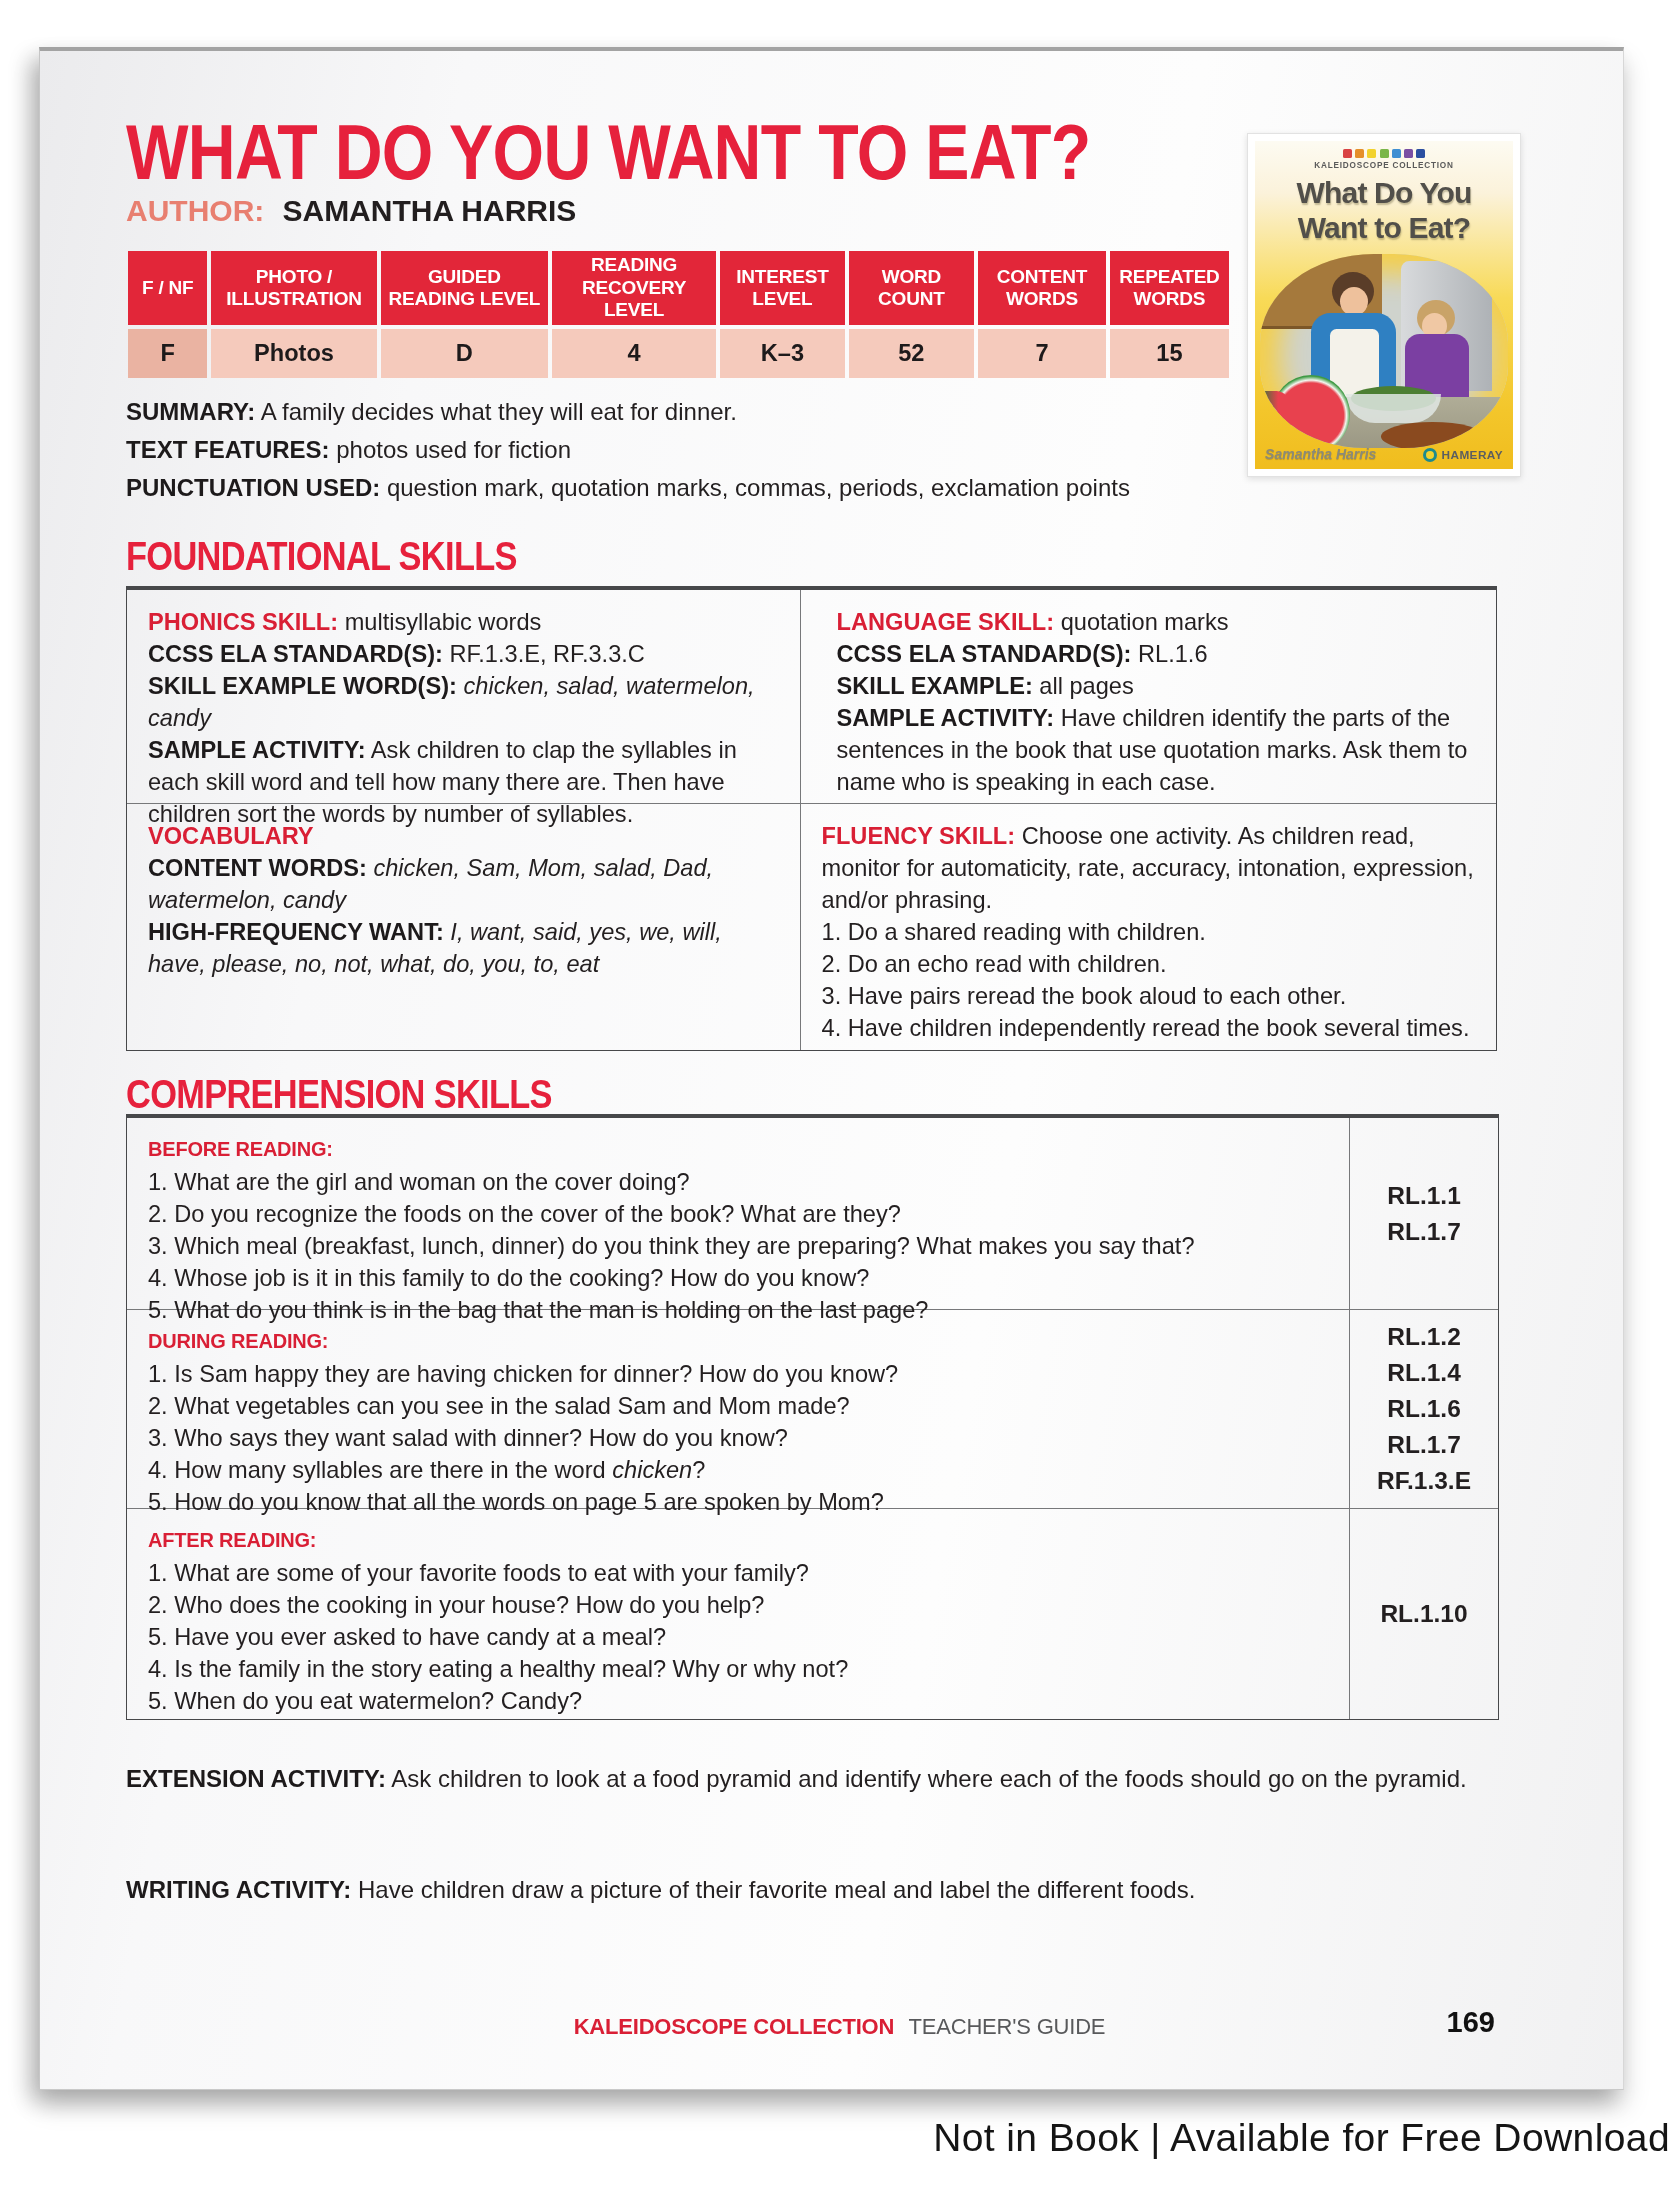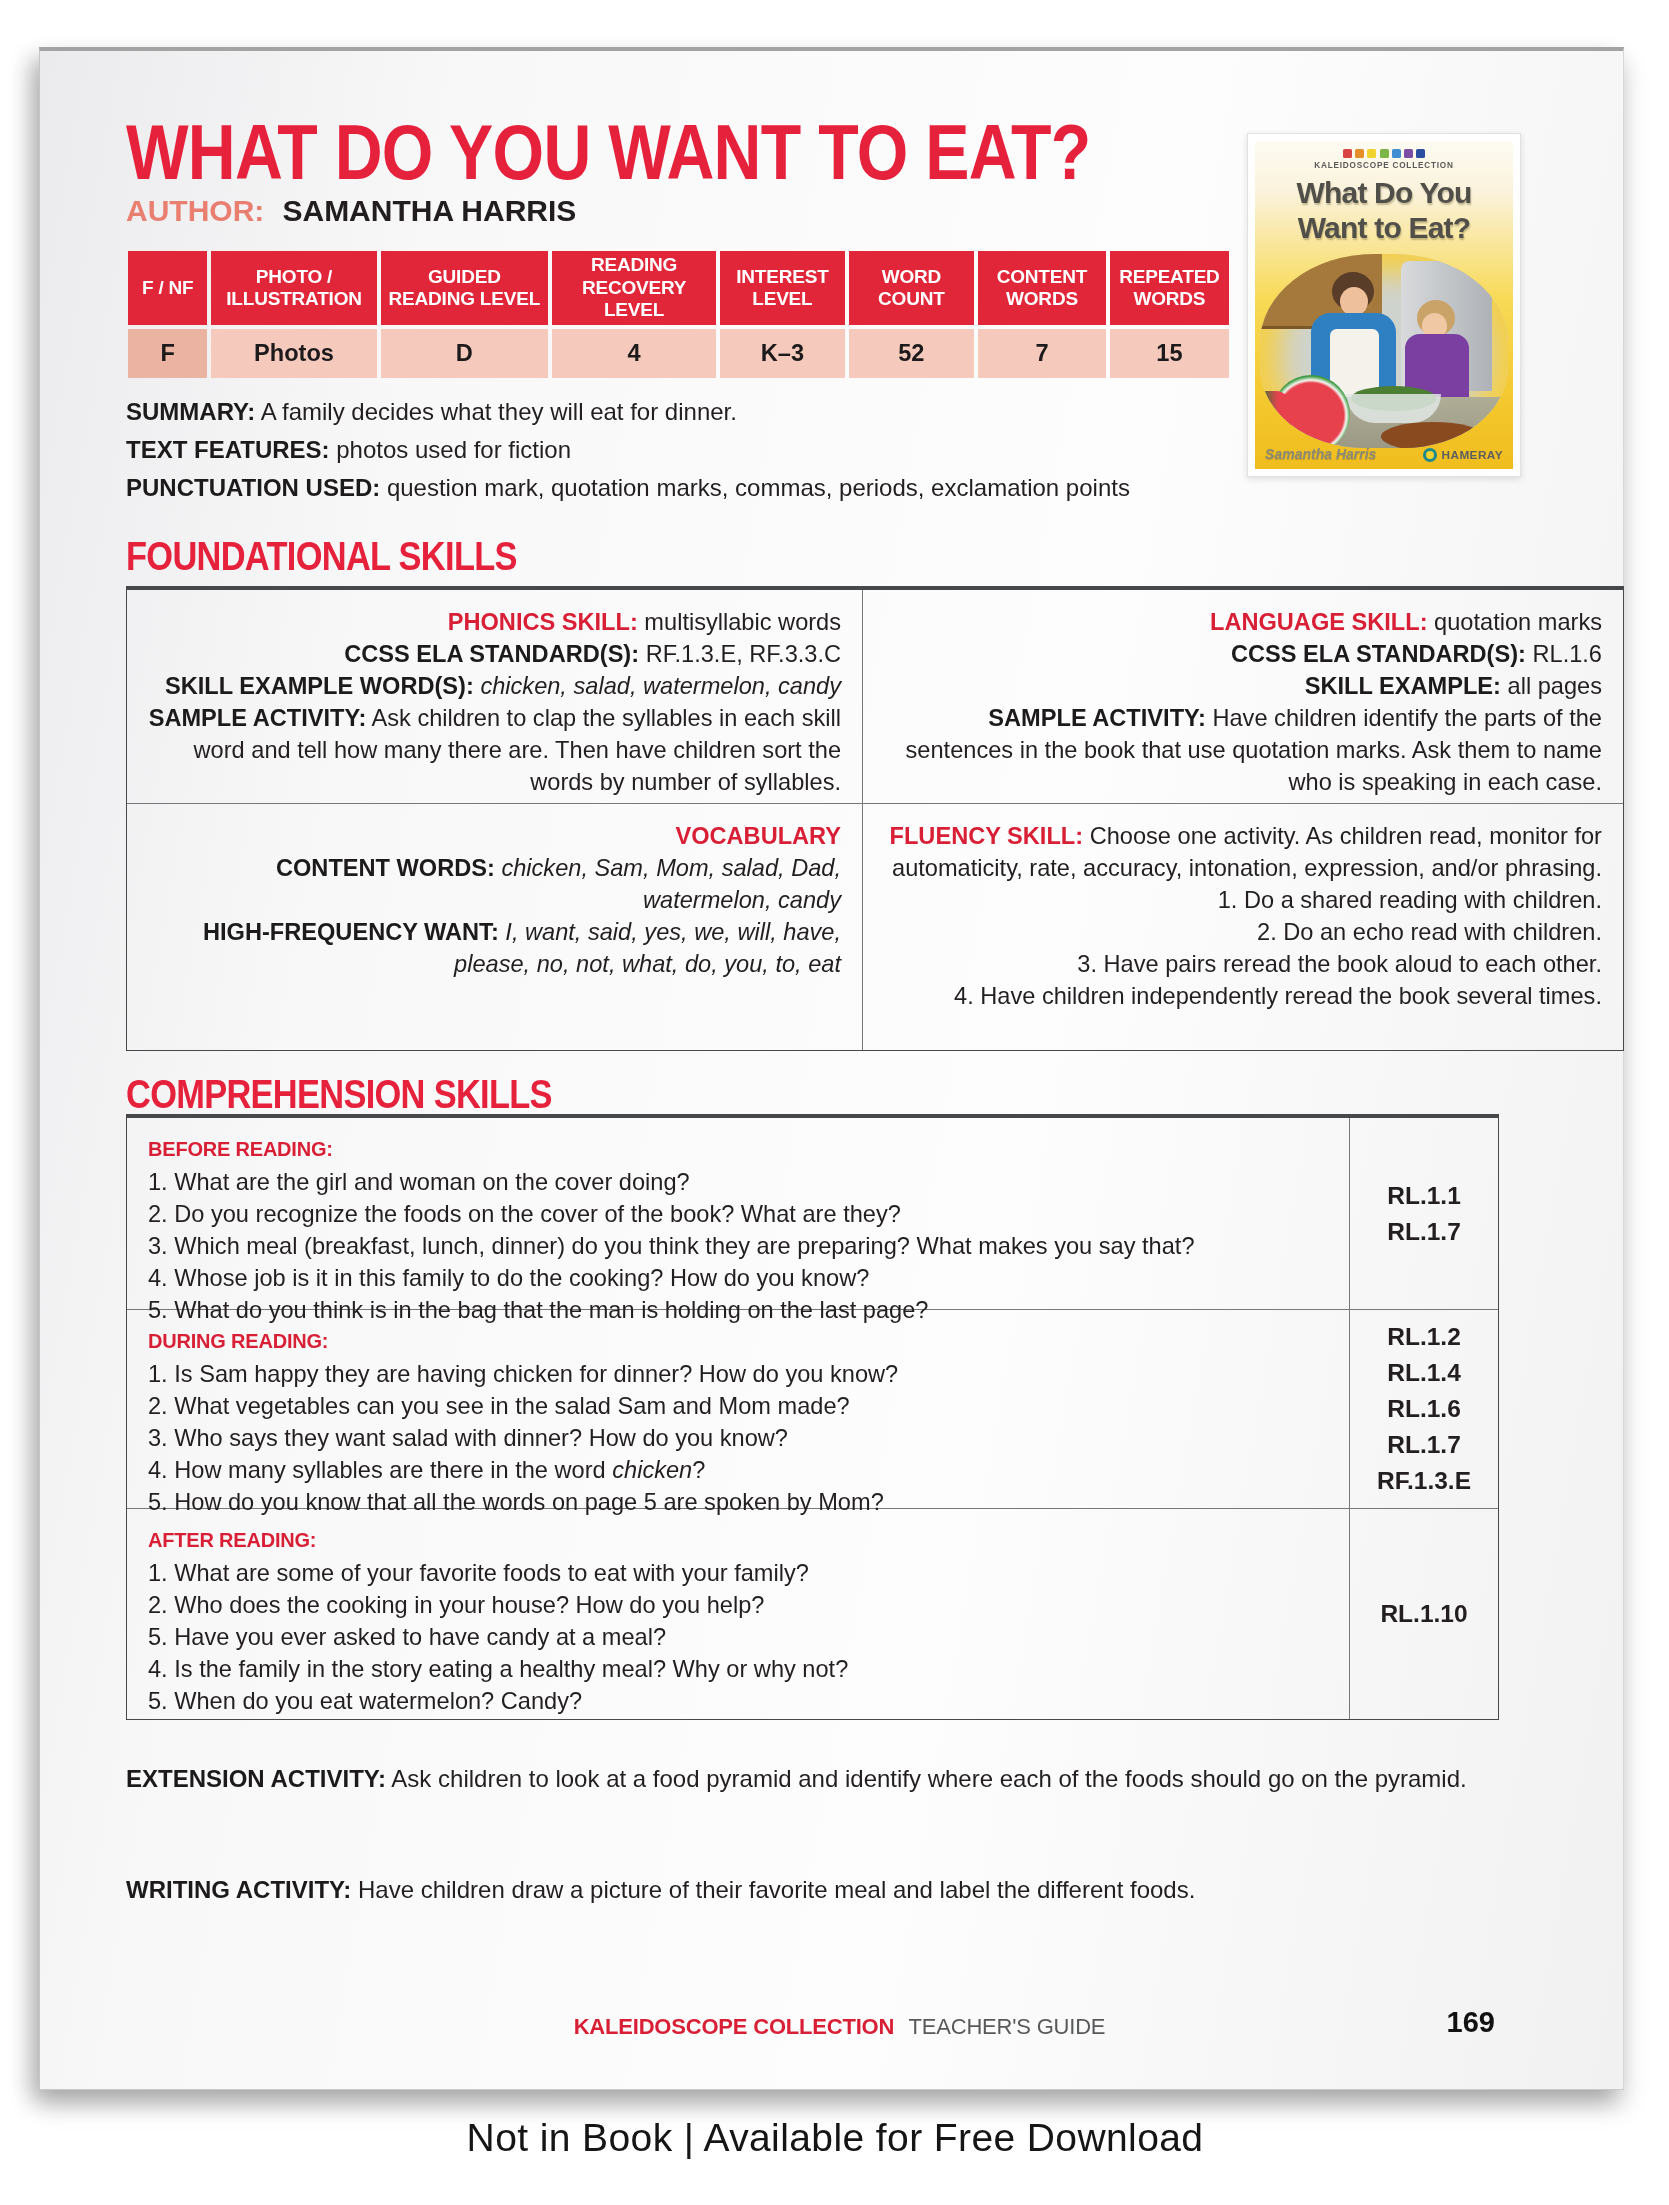--- a/index.html
+++ b/index.html
@@ -47,25 +47,24 @@
   .lbl{font-weight:700;color:#1d1a1b;}
   .lbl.red{color:var(--label-red);}
   .it{font-style:italic;}
 
   .sec-head{position:absolute;left:86px;font-size:40px;color:var(--title-red);white-space:nowrap;}
   .sec-head.found{top:483px;}
   .sec-head.comp{top:1021px;}
 
   
   .fgrid{
-    position:absolute;left:86px;top:535px;width:1498px;
+    position:absolute;left:86px;top:535px;width:1371px;
     border:1.6px solid var(--box-border);border-top-width:4.1px;
     display:grid;grid-template-columns:49.2% 50.8%;grid-template-rows:214px 246px;
     background:transparent;
-    text-align:right;
   }
   .fcell{padding:16.3px 21px 9.8px 21px;font-size:23.6px;line-height:32px;}
   .fcell.c1r1{border-right:1.6px solid var(--thin-line);border-bottom:1.6px solid var(--thin-line);}
   .fcell.c2r1{border-bottom:1.6px solid var(--thin-line);padding-left:36px;}
   .fcell.c1r2{border-right:1.6px solid var(--thin-line);}
 
   
   .cgrid{
     position:absolute;left:86px;top:1063px;width:1373px;
     border:1.6px solid var(--box-border);border-top-width:4.1px;
@@ -79,21 +78,21 @@
 
   .activity{position:absolute;left:86px;width:1378px;font-size:24px;line-height:37px;}
   .activity.ext{top:1709px;}
   .activity.wri{top:1820px;}
 
   .footer{position:absolute;left:0;top:1963px;width:100%;text-align:center;font-size:22px;padding-left:16px;}
   .footer .series{color:var(--label-red);font-weight:700;letter-spacing:-0.2px;}
   .footer .guide{color:#58595b;margin-left:8.2px;letter-spacing:-0.2px;}
   .page-num{position:absolute;right:128px;top:1955px;font-size:29px;font-weight:700;color:#111;}
 
-  .caption{position:absolute;left:0;top:2116px;width:100%;text-align:center;font-size:39px;color:#151515;letter-spacing:0.4px;}
+  .caption{position:absolute;left:0;top:2116px;width:100%;text-align:right;font-size:39px;color:#151515;letter-spacing:0.4px;}
 
   
   .cover{
     position:absolute;left:1207px;top:82px;width:274px;height:344px;
     background:#fff;border:0.8px solid #e2e2e2;box-shadow:0 1.6px 6.5px rgba(0,0,0,.12);padding:7.3px;
   }
   .cover-inner{
     position:relative;width:100%;height:100%;overflow:hidden;
     background:linear-gradient(180deg,#fdfbf2 0%,#fbf2da 16%,#f8da57 48%,#f3c62b 82%,#f0bd1e 100%);
   }

